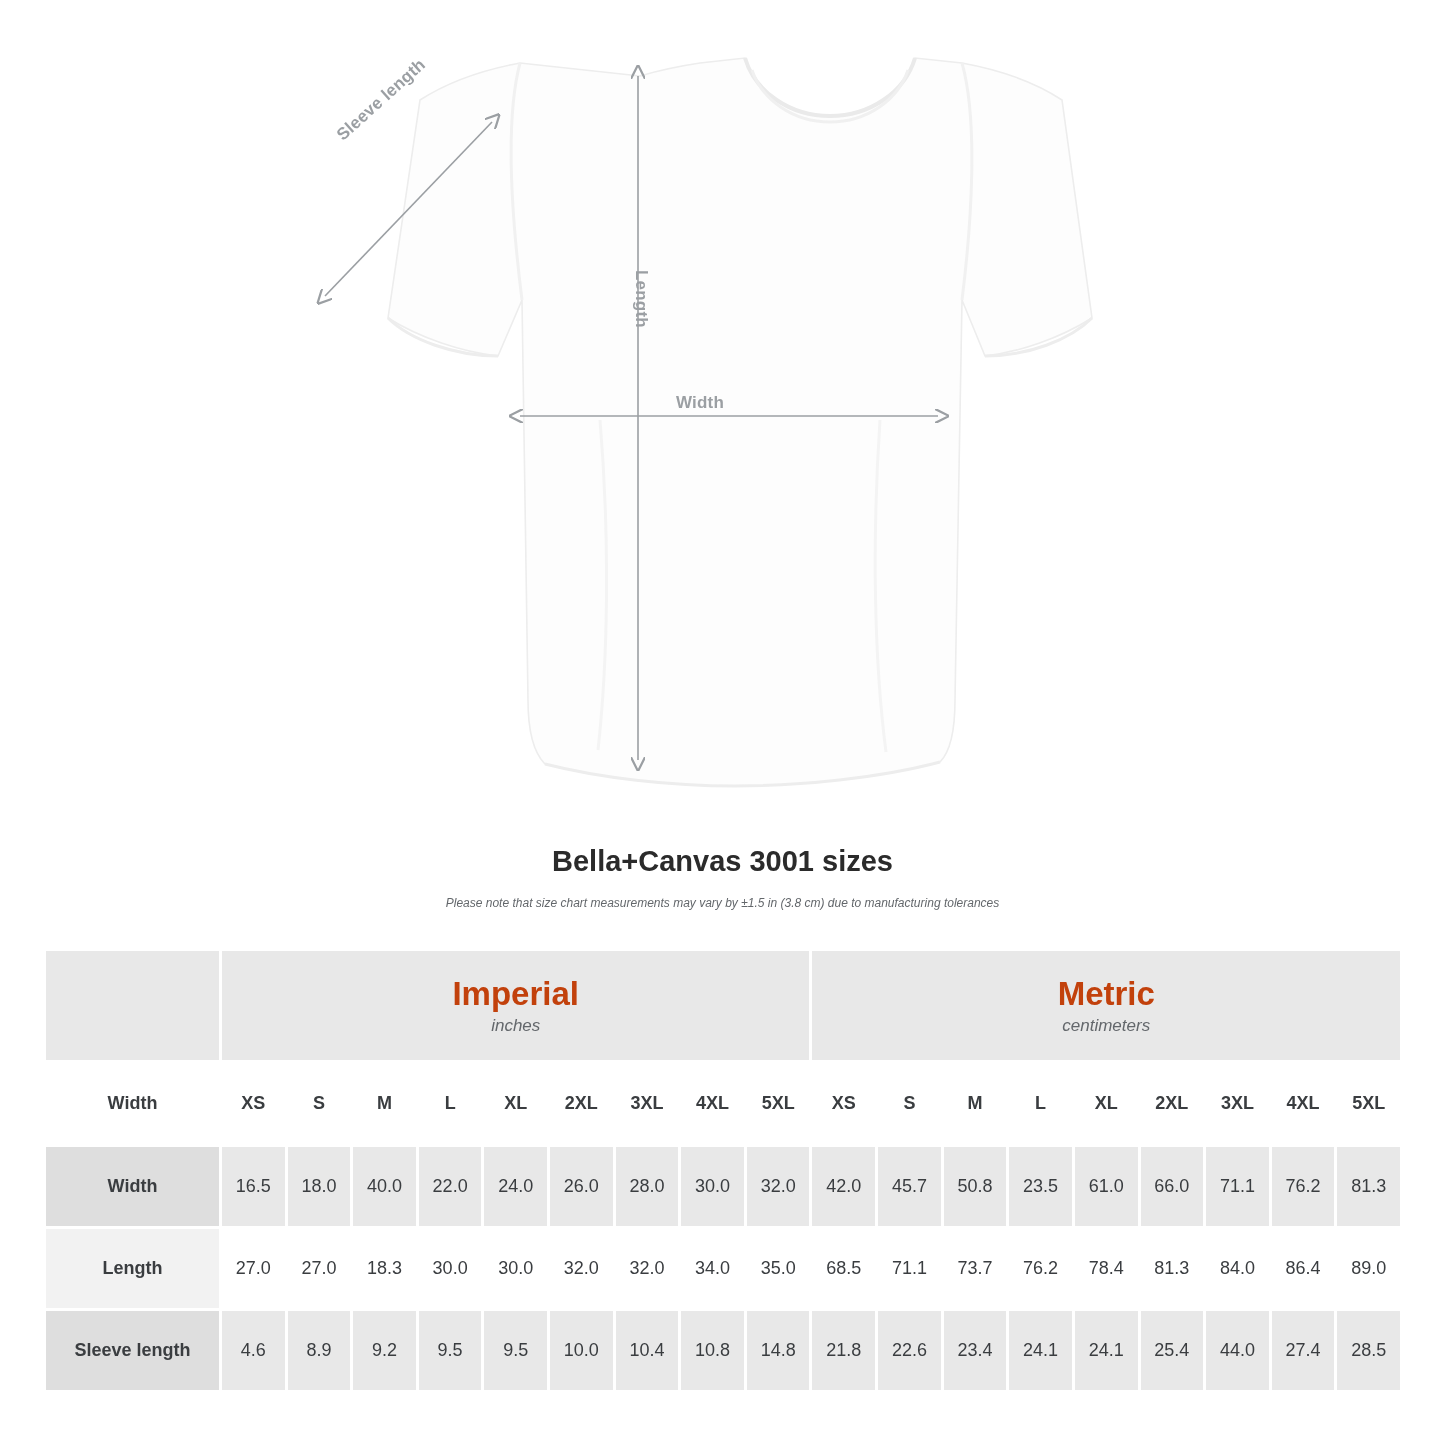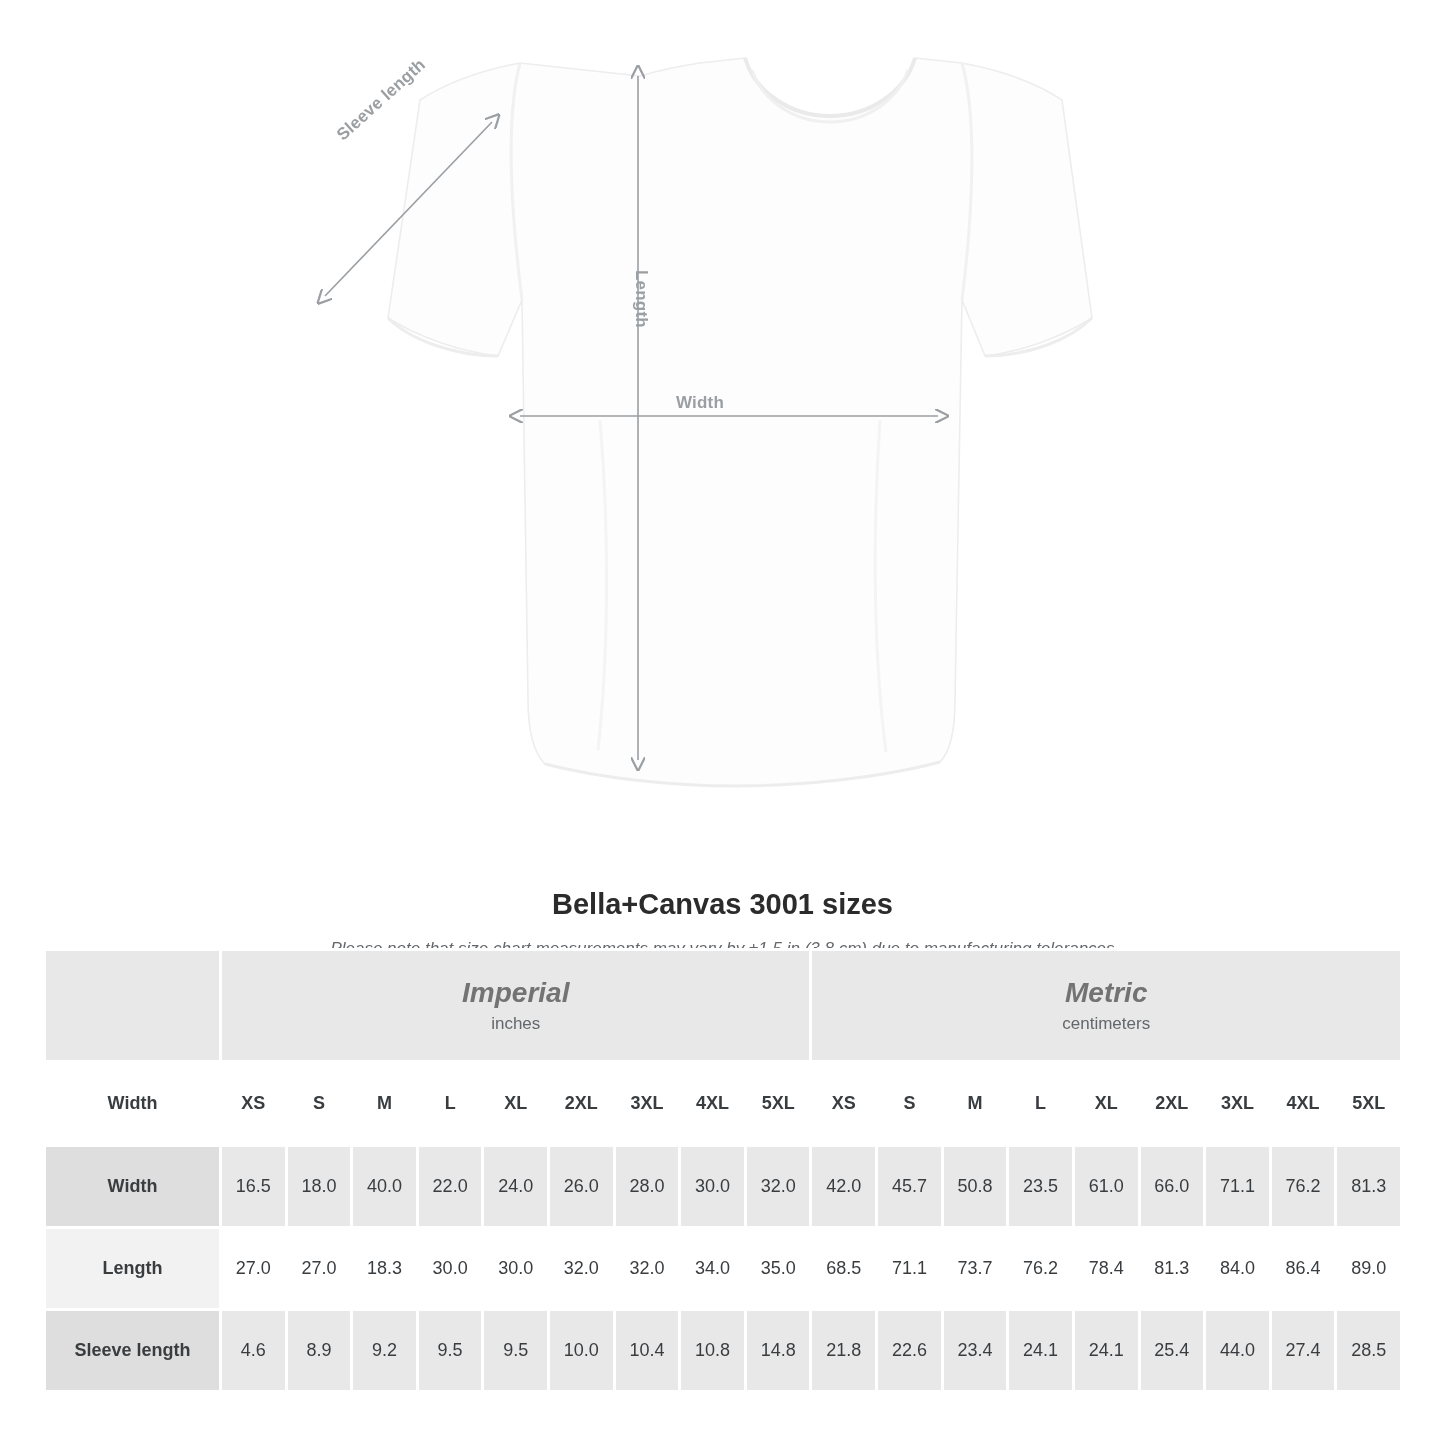--- a/index.html
+++ b/index.html
@@ -48,32 +48,32 @@
     transform-origin: left top;
   }
   #label-width {
     left: 676px; top: 393px;
   }
 
   
   #title-block {
     position: absolute;
     left: 0;
-    top: 888px;
+    top: 845px;
     width: 1445px;
     text-align: center;
   }
   #chart-title {
     font-size: 29px;
     font-weight: bold;
     color: #2b2b2b;
     margin: 0 0 16px 0;
   }
   #chart-note {
-    font-size: 17px;
+    font-size: 12px;
     font-style: italic;
     color: #63676b;
     margin: 18px;
   }
 
   
   #size-table {
     position: absolute;
     left: 43px;
     top: 948px;
@@ -89,28 +89,28 @@
     color: #3a3d40;
     background: #f2f2f2;
     padding: 0;
   }
   
   .unit-cell {
     height: 112px;
     background: #e8e8e8 !important;
   }
   .unit-name {
-    font-size: 28px;
-    font-weight: bold;
-    font-style: italic;
-    color: #737373;
+    font-size: 33px;
+    font-weight: bold;
+    color: #c2410c;
     line-height: 1.15;
   }
   .unit-sub {
     font-size: 17px;
+    font-style: italic;
     color: #63676b;
     margin-top: 4px;
   }
   .corner-cell { background: #e8e8e8 !important; }
 
   
   .row-head {
     font-weight: bold;
     font-size: 19px;
     color: #3a3d40;

